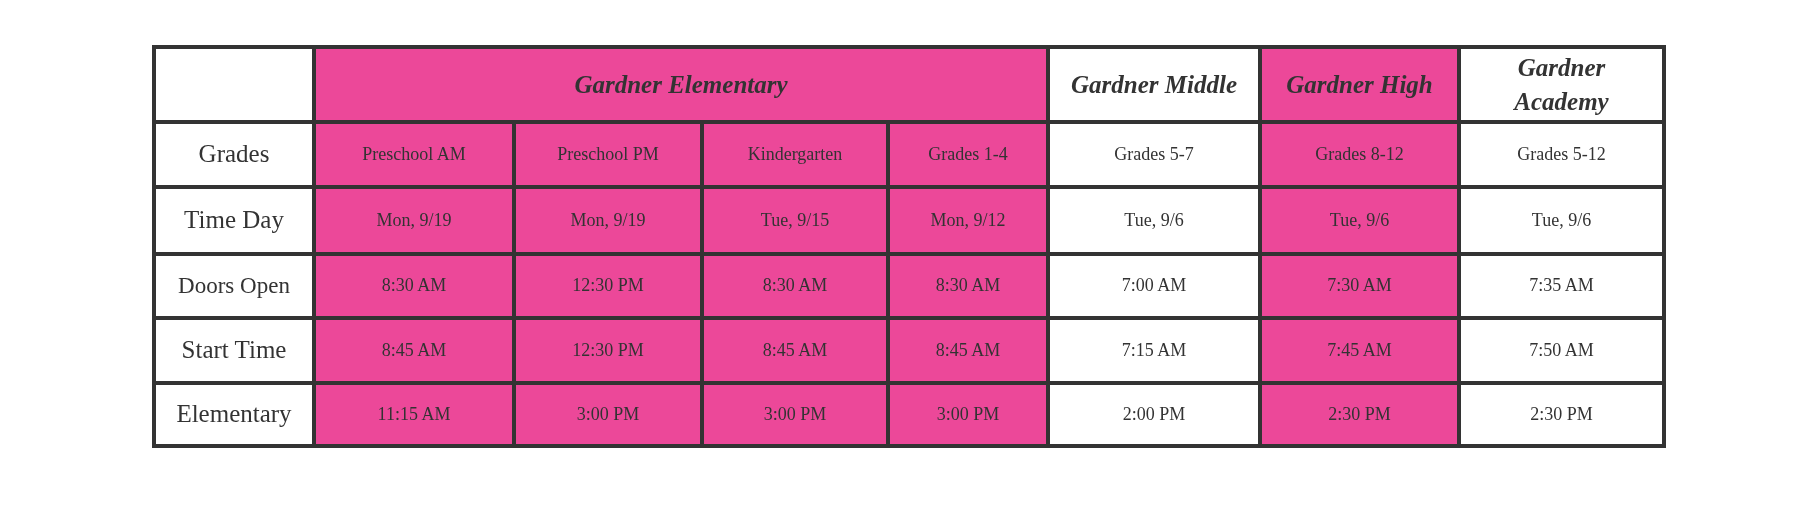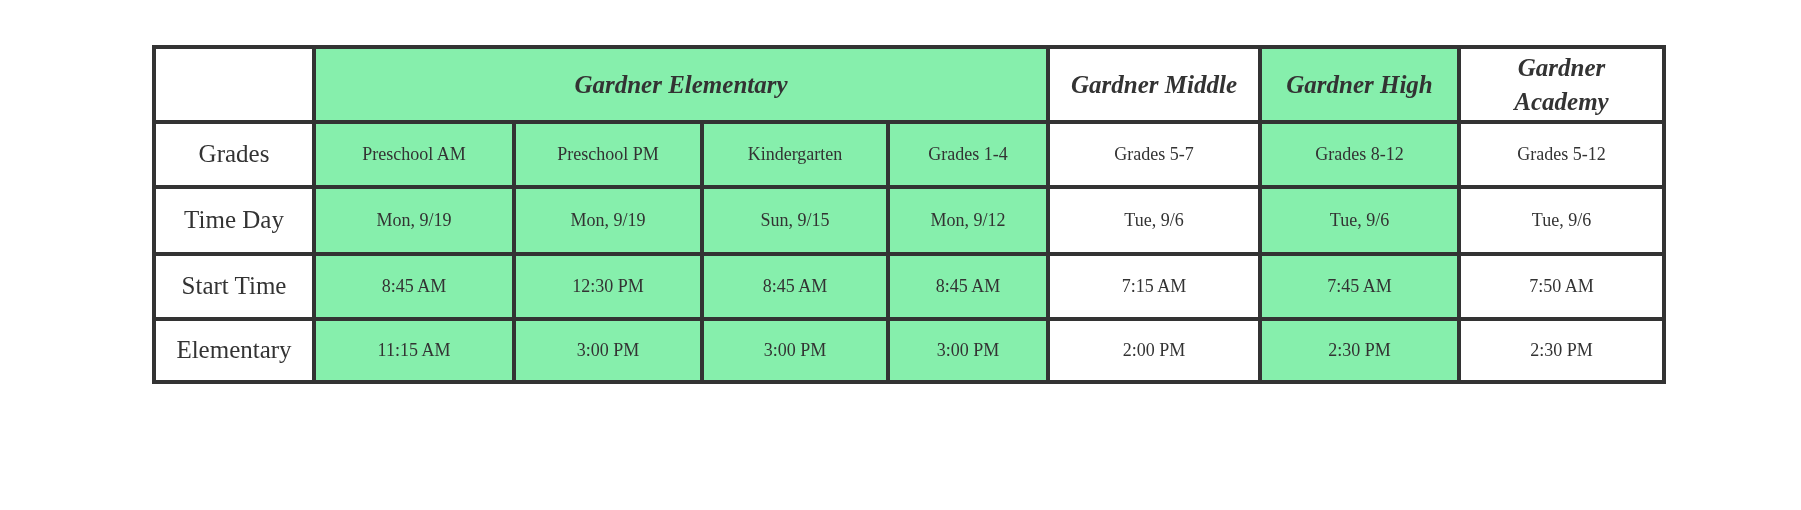--- a/index.html
+++ b/index.html
@@ -14,21 +14,21 @@
   }
   .schedule td {
     border: 4px solid #333333;
     text-align: center;
     vertical-align: middle;
     padding: 0 2px;
     font-size: 18px;
     line-height: 1.3;
     white-space: nowrap;
   }
-  .schedule td.shade { background: #86efac; text-align: center; }
+  .schedule td.shade { background: #ec4899; text-align: center; }
   .schedule td.plain { background: #ffffff; }
   .schedule td.school {
     font-weight: bold;
     font-style: italic;
     font-size: 25px;
     white-space: normal;
     line-height: 1.35;
   }
   .schedule td.rowlabel {
     font-weight: normal;
@@ -73,27 +73,37 @@
     <td class="shade">Grades 1-4</td>
     <td class="plain">Grades 5-7</td>
     <td class="shade">Grades 8-12</td>
     <td class="plain">Grades 5-12</td>
   </tr>
 
   <tr class="r2">
     <td class="plain rowlabel">Time Day</td>
     <td class="shade">Mon, 9/19</td>
     <td class="shade">Mon, 9/19</td>
-    <td class="shade">Sun, 9/15</td>
+    <td class="shade">Tue, 9/15</td>
     <td class="shade">Mon, 9/12</td>
     <td class="plain">Tue, 9/6</td>
     <td class="shade">Tue, 9/6</td>
     <td class="plain">Tue, 9/6</td>
   </tr>
 
+  <tr class="r3">
+    <td class="plain rowlabel small">Doors Open</td>
+    <td class="shade">8:30 AM</td>
+    <td class="shade">12:30 PM</td>
+    <td class="shade">8:30 AM</td>
+    <td class="shade">8:30 AM</td>
+    <td class="plain">7:00 AM</td>
+    <td class="shade">7:30 AM</td>
+    <td class="plain">7:35 AM</td>
+  </tr>
 
   <tr class="r4">
     <td class="plain rowlabel">Start Time</td>
     <td class="shade">8:45 AM</td>
     <td class="shade">12:30 PM</td>
     <td class="shade">8:45 AM</td>
     <td class="shade">8:45 AM</td>
     <td class="plain">7:15 AM</td>
     <td class="shade">7:45 AM</td>
     <td class="plain">7:50 AM</td>

